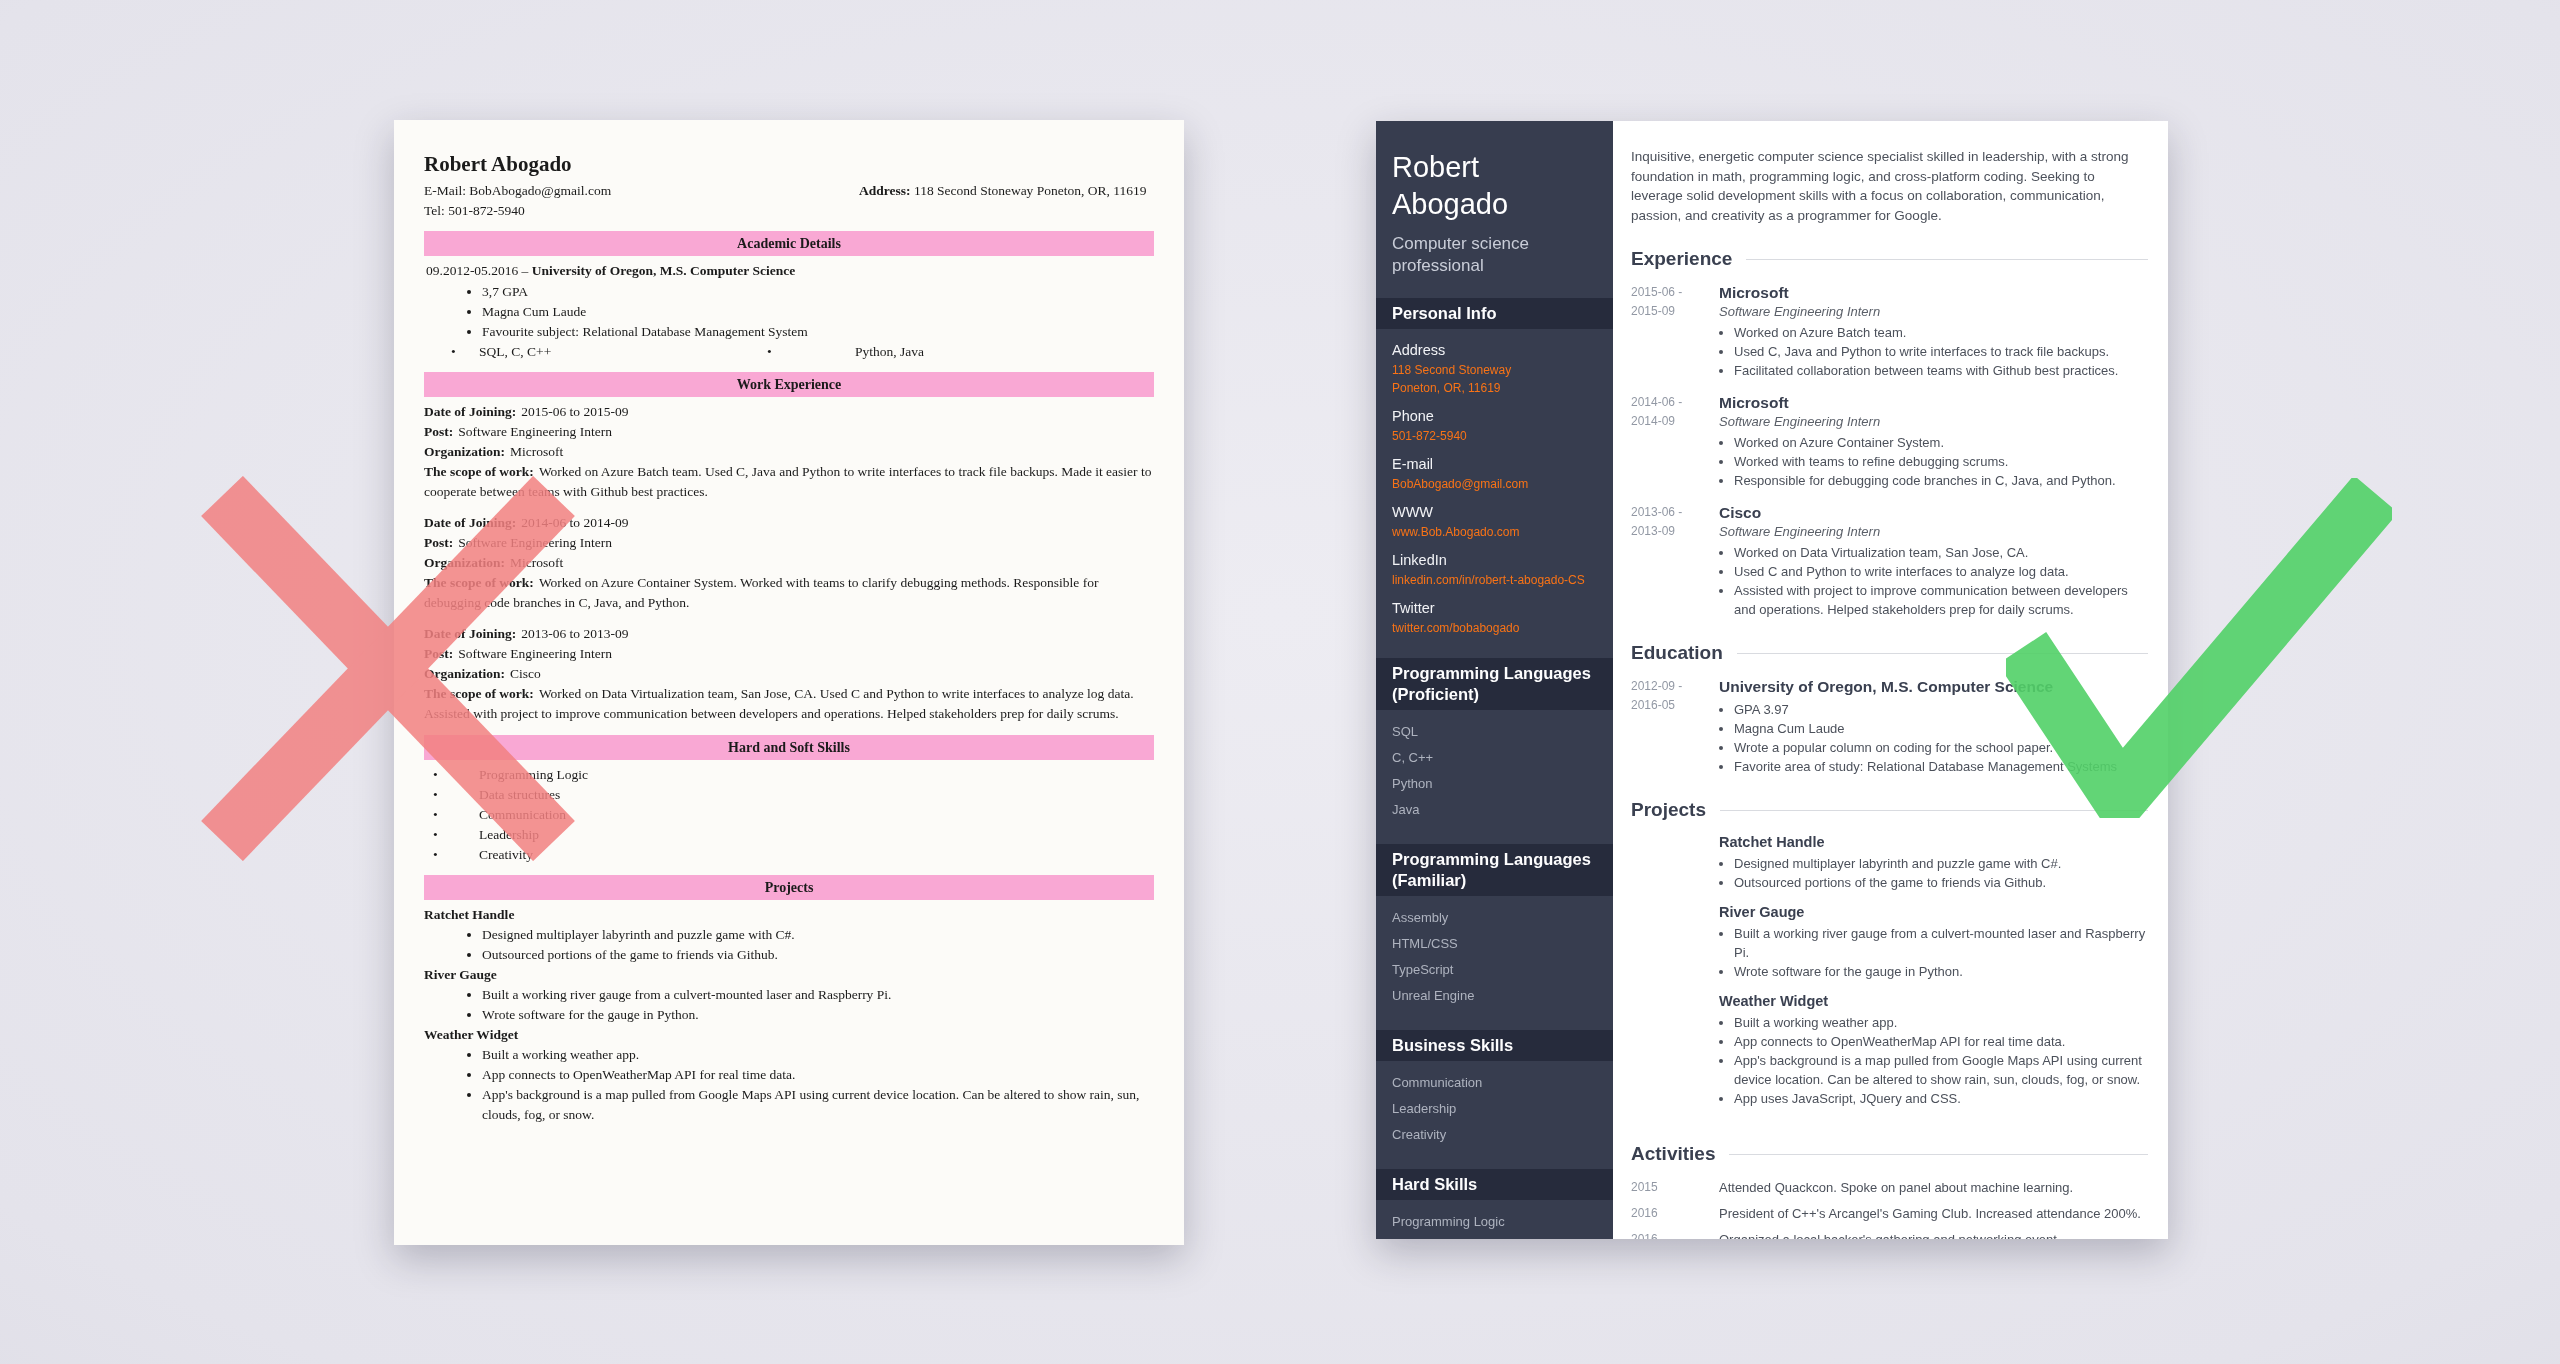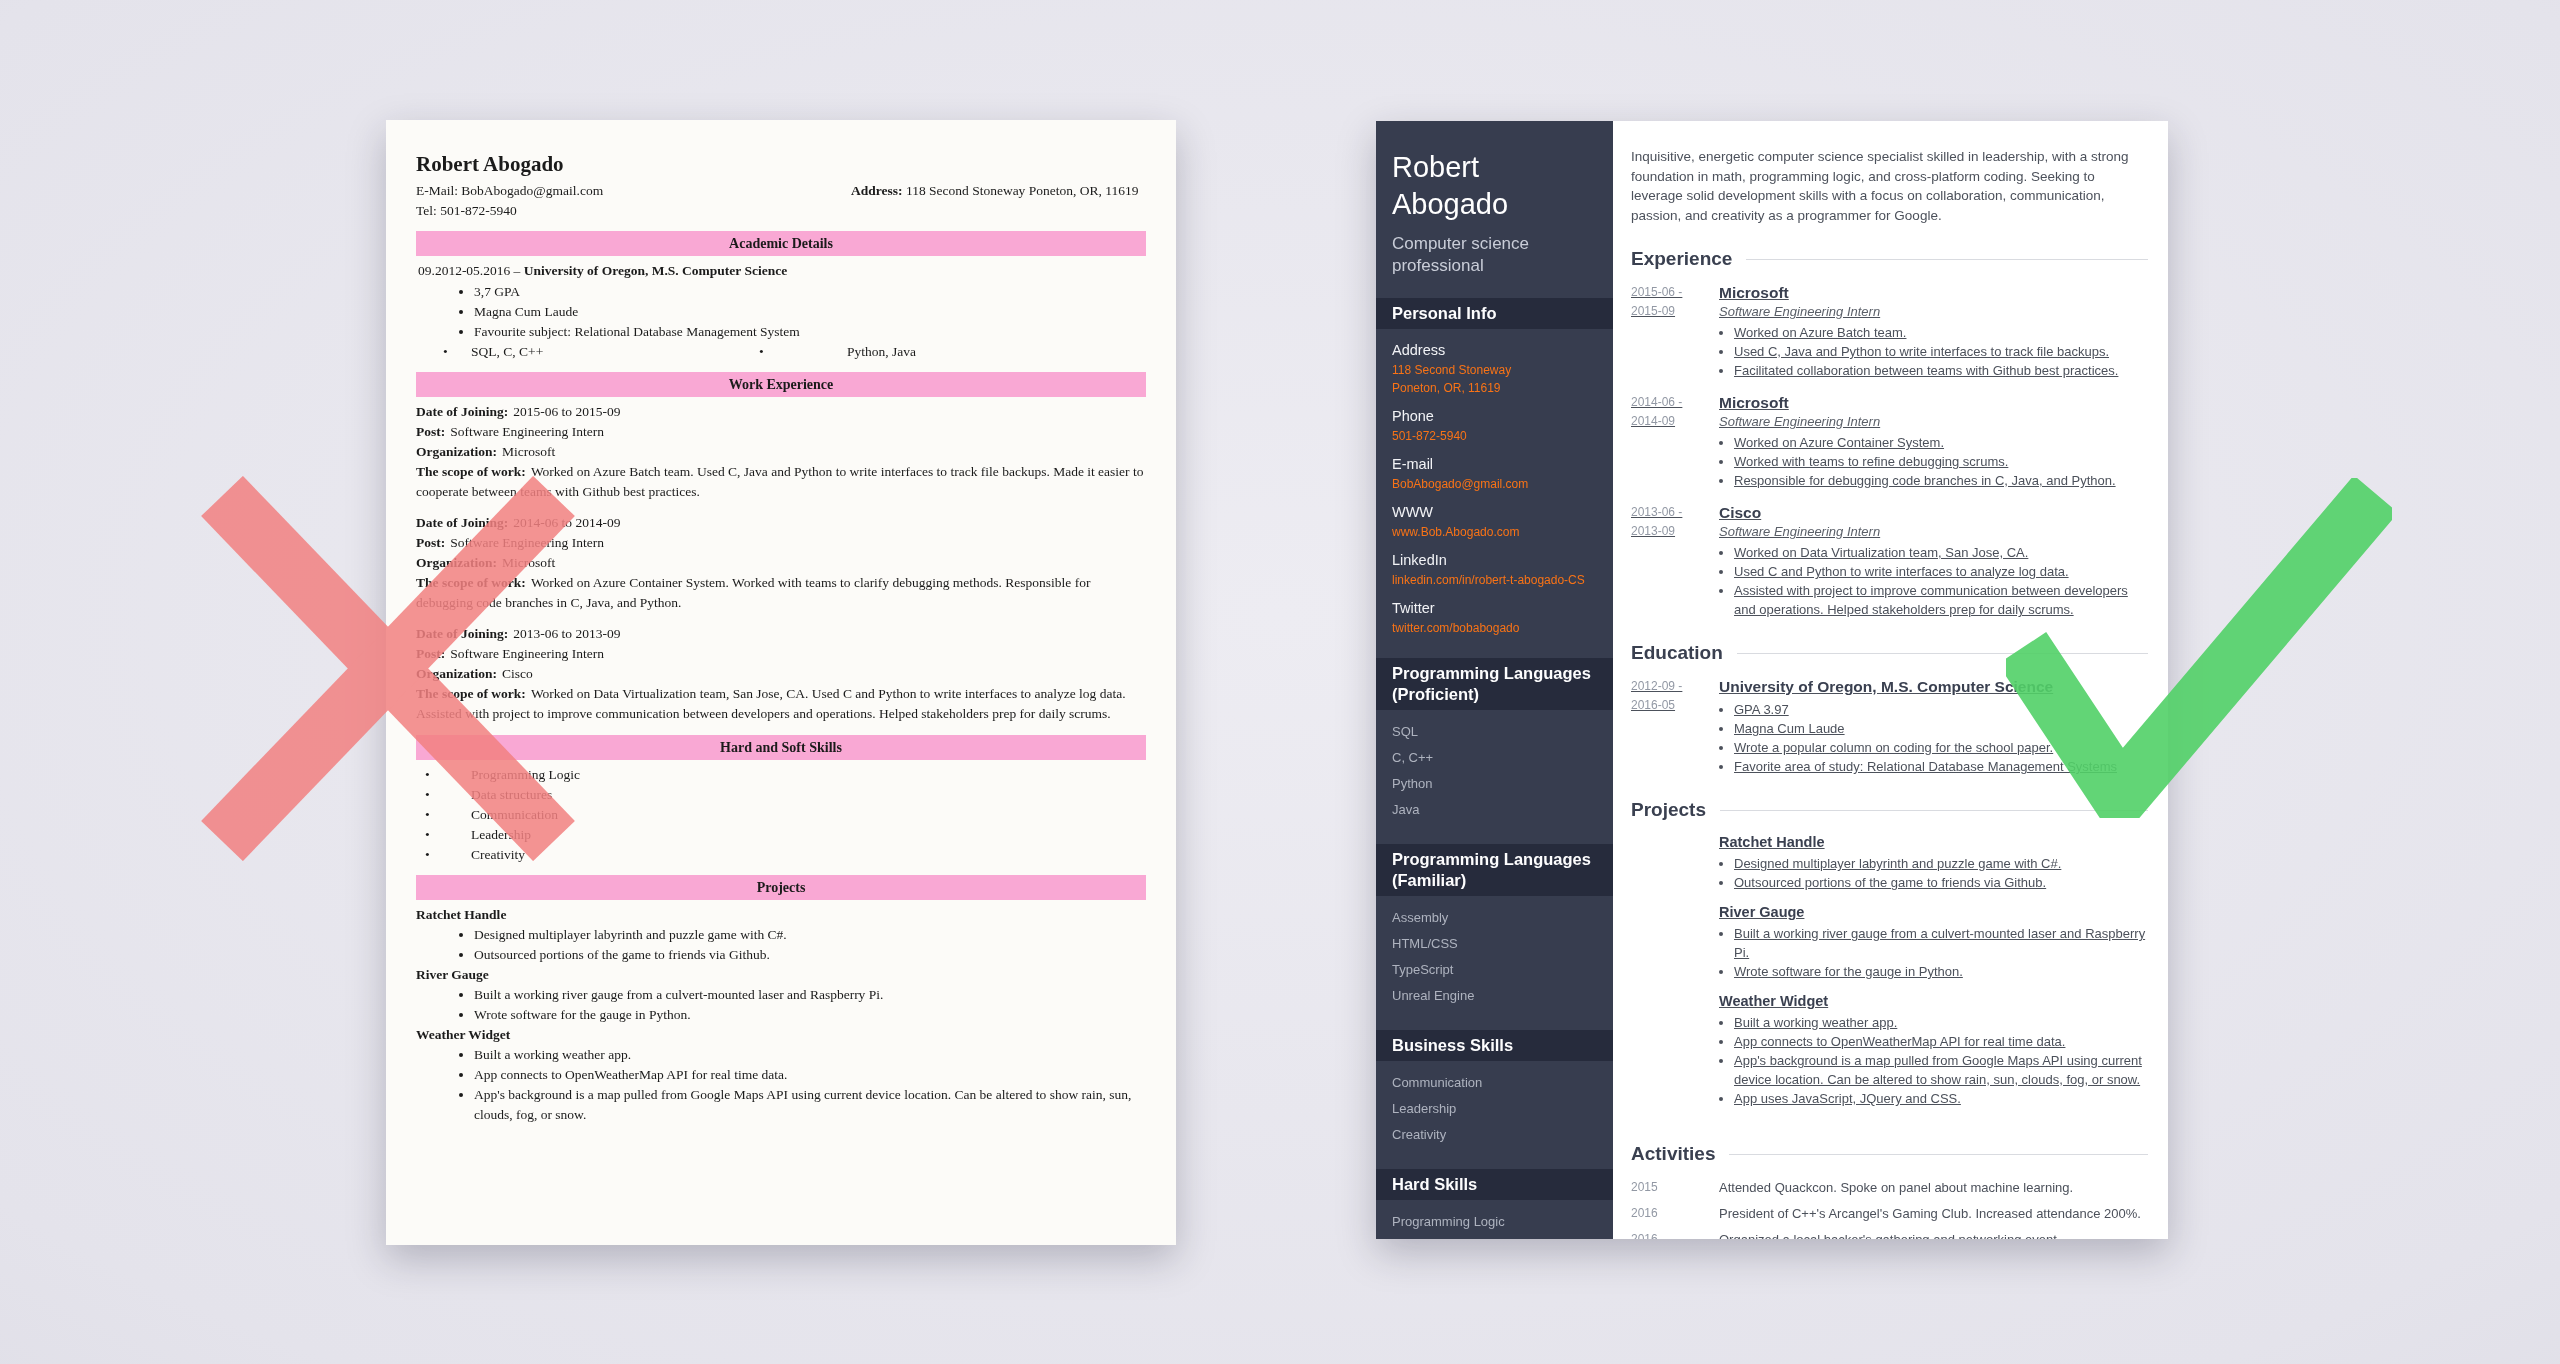--- a/index.html
+++ b/index.html
@@ -1,21 +1,21 @@
 <!DOCTYPE html>
 <html><head>
 <meta charset="utf-8">
 <style>
   html,body{margin:0;padding:0;}
   body{width:2560px;height:1364px;overflow:hidden;font-family:"Liberation Sans","DejaVu Sans",sans-serif;}
   .page{position:relative;width:2560px;height:1364px;
         background:radial-gradient(120% 120% at 50% 45%, #edecf2 0%, #e4e3eb 55%, #d3d2dc 100%);}
 
   
-  .resume-left{position:absolute;left:386px;top:120px;width:790px;height:1125px;box-sizing:border-box;
+  .resume-left{position:absolute;left:394px;top:120px;width:790px;height:1125px;box-sizing:border-box;
     background:#fcfbf8;box-shadow:0 14px 36px rgba(30,30,55,.25);padding:34px 30px;
     font-family:"Liberation Serif","DejaVu Serif",serif;font-size:13.5px;line-height:20px;color:#1b1b1b;overflow:hidden;}
   .lr-name{font-size:21px;font-weight:bold;margin-bottom:7px;}
   .lr-head{display:flex;margin-bottom:2px;}
   .lr-head-l{flex:1;}
   .lr-head-r{width:295px;}
   .b{font-weight:bold;}
   .lr-bar{background:#f9a8d4;text-align:center;font-weight:bold;font-size:14px;line-height:25px;margin:10px 0 5px;}
   .lr-line{margin:0 0 1px 2px;}
   .lr-ul{margin:0;padding-left:58px;}
@@ -44,21 +44,21 @@
   .rr-c{margin-bottom:9px;}
   .rr-clabel{font-size:14.5px;line-height:21px;color:#f2f3f6;}
   .rr-cval{font-size:12px;line-height:18px;color:#f97316;}
   .rr-list{list-style:none;margin:0;padding:9px 12px 0 16px;}
   .rr-list li{font-size:13px;line-height:26px;color:#aeb3bf;}
 
   .rr-main{flex:1;padding:26px 20px 0 18px;color:#4c515b;overflow:hidden;}
   .rr-summary{margin:0;font-size:13.5px;line-height:19.5px;color:#4c515b;}
   .rr-sec{display:flex;align-items:center;margin:23px 0 13px;font-size:19px;font-weight:600;color:#3a4050;}
   .rr-sec::after{content:"";flex:1;height:1px;background:#d9dbe0;margin-left:14px;}
-  .rr-entry{display:flex;margin-bottom:13px;text-decoration:underline;}
+  .rr-entry{display:flex;margin-bottom:13px;}
   .rr-dates{width:88px;flex-shrink:0;font-size:12px;line-height:19px;color:#9298a4;}
   .rr-body{flex:1;}
   .rr-company{font-size:15.5px;font-weight:bold;color:#3a4050;line-height:19px;}
   .rr-role{font-size:13px;font-style:italic;color:#5a5f68;margin:2px 0 4px;}
   .rr-ul{margin:0;padding-left:15px;}
   .rr-ul li{font-size:13px;line-height:19px;color:#4c515b;}
   .rr-proj{margin-bottom:12px;}
   .rr-pname{font-size:14.5px;font-weight:bold;color:#3a4050;margin-bottom:4px;}
   .rr-act{display:flex;margin-bottom:7px;}
   .rr-atext{flex:1;font-size:13px;line-height:19px;color:#4c515b;}

